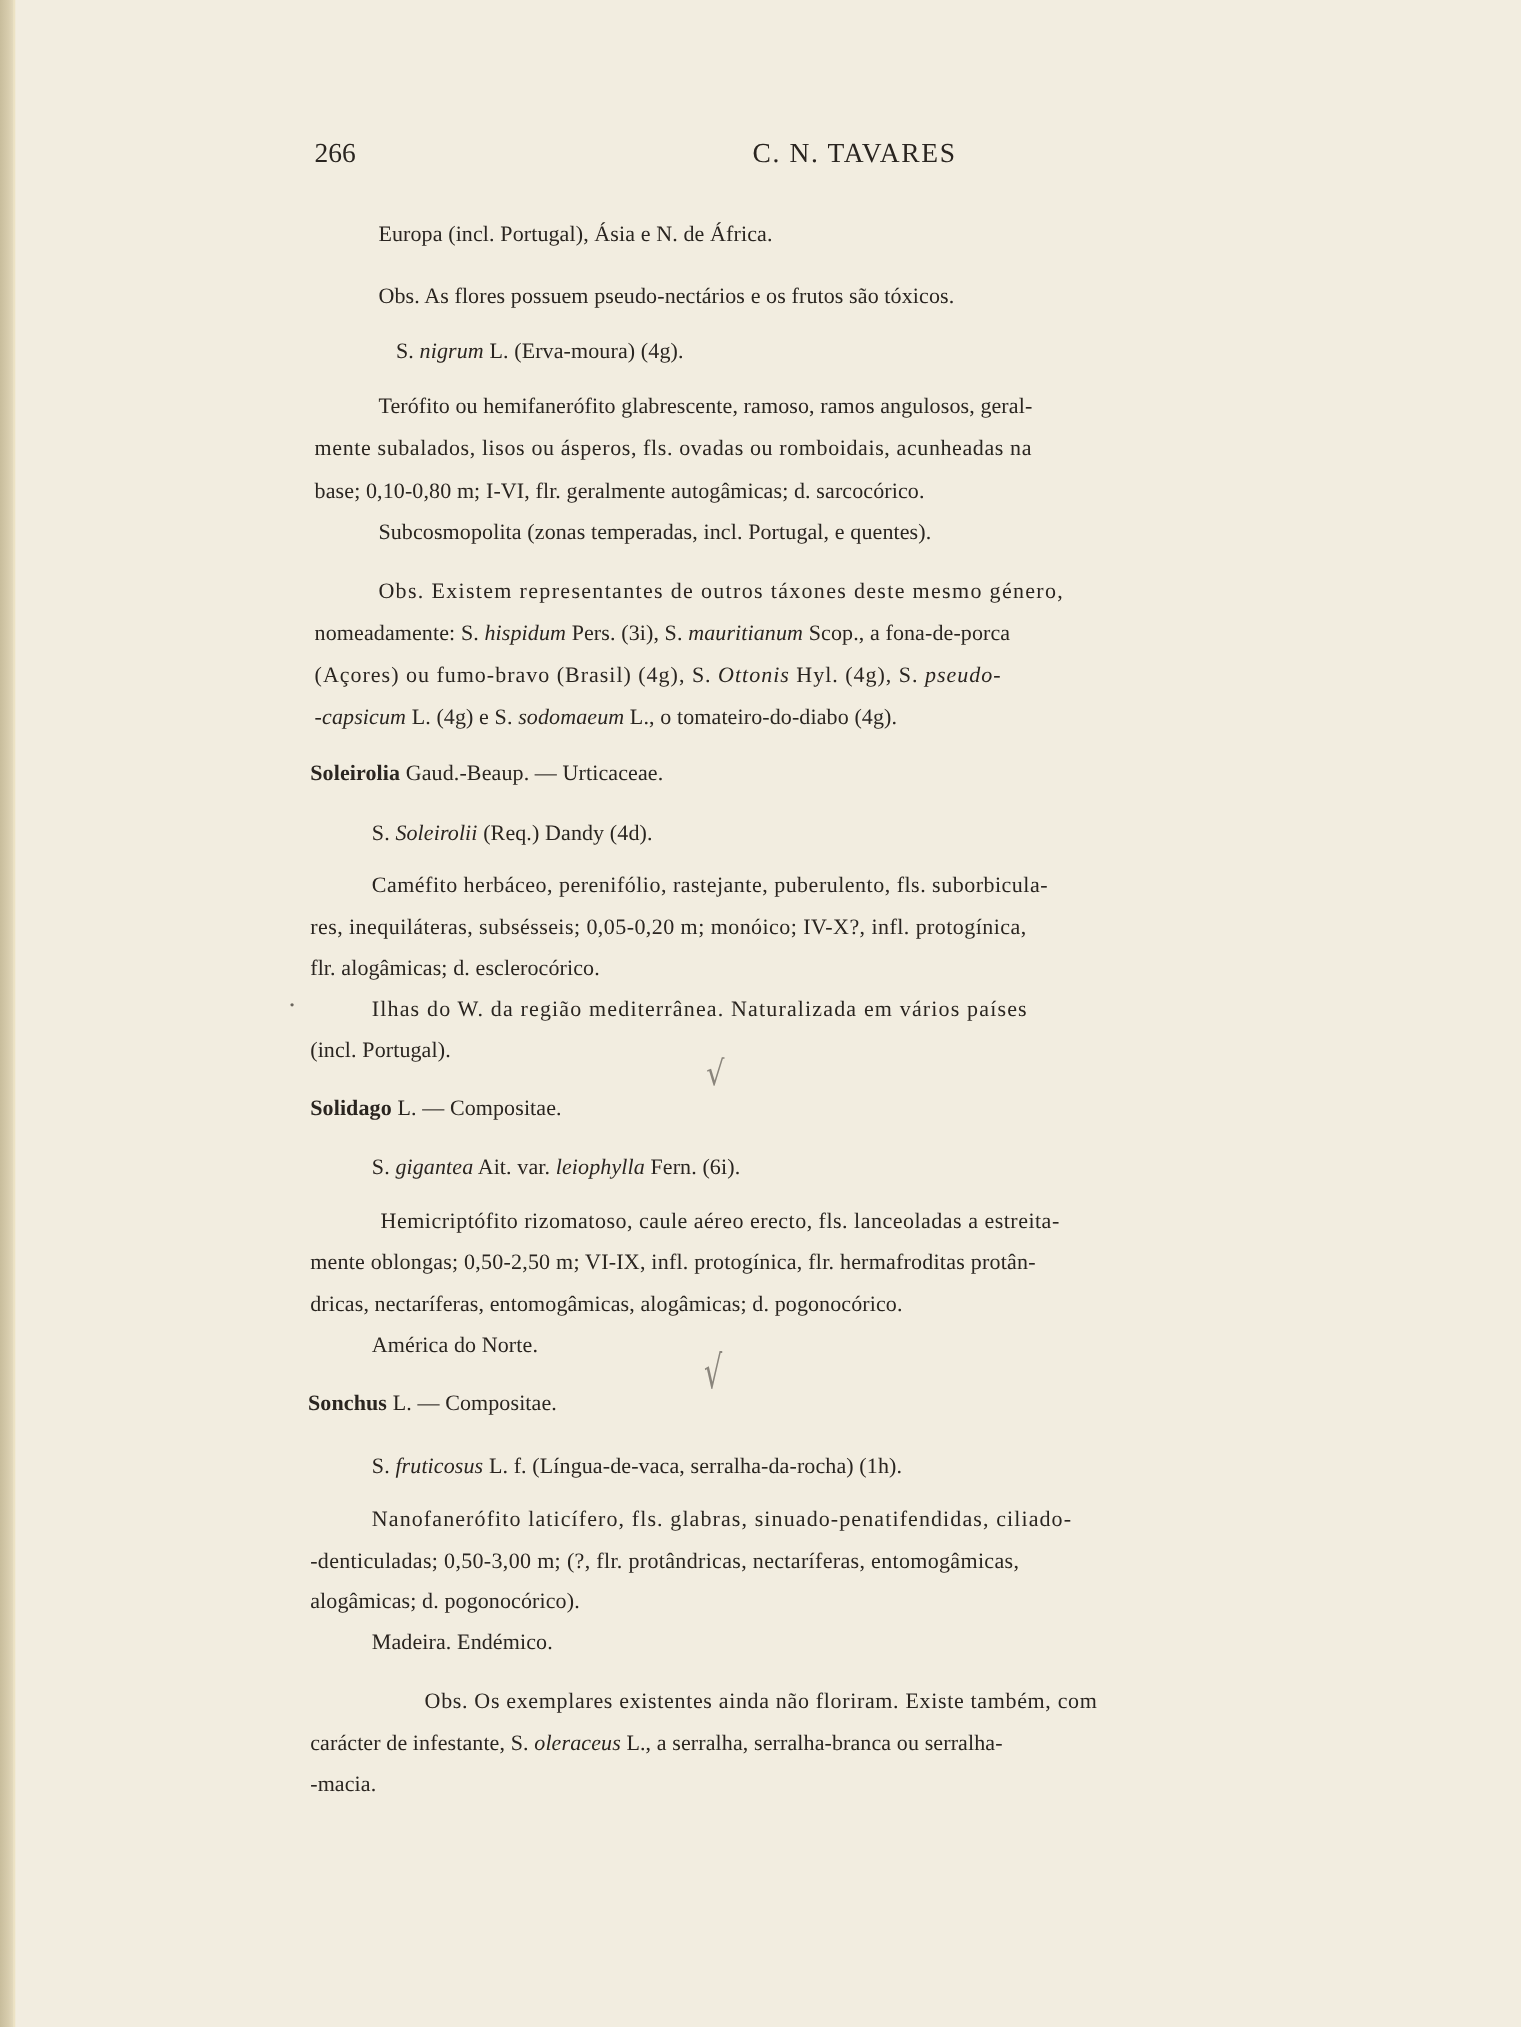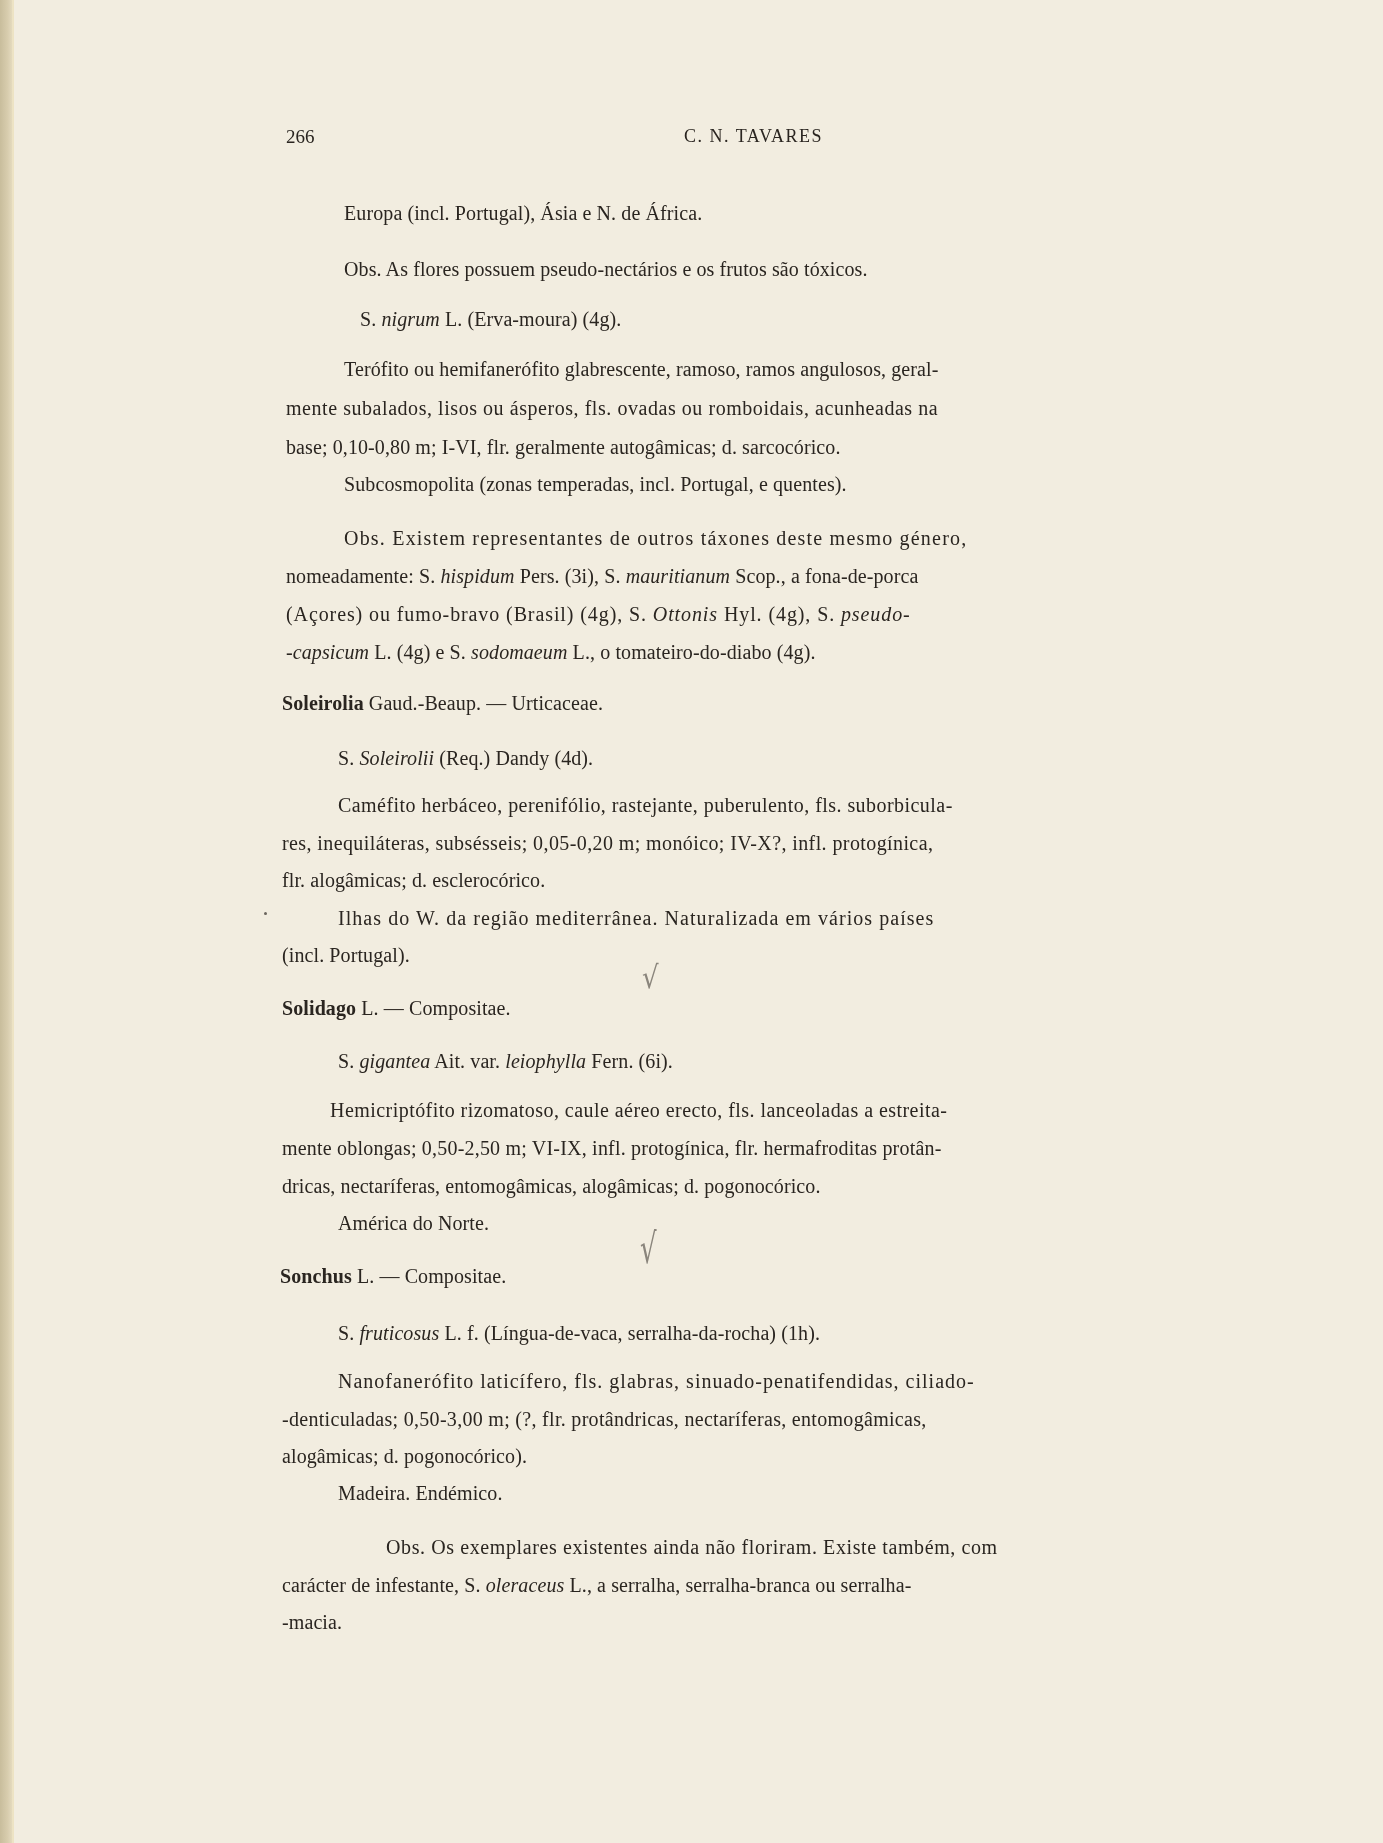--- a/index.html
+++ b/index.html
@@ -20,22 +20,22 @@
   }
   .page {
     position: absolute; left: 14px; top: 0; right: 0; bottom: 0;
     background: #f2ede0;
   }
   .line { position: absolute; white-space: nowrap; font-size: 20px; line-height: 30px; letter-spacing: 0.1px; }
   .just { display: flex; justify-content: space-between; white-space: nowrap; }
   .just span { white-space: pre; }
   i { font-style: italic; }
   b { font-weight: bold; }
-  .header-num { position: absolute; left: 286px; top: 126px; font-size: 19px; }
-  .header-title { position: absolute; left: 684px; top: 126px; font-size: 18px; letter-spacing: 1.5px; }
+  .header-num { position: absolute; left: 286px; top: 126px; font-size: 25px; }
+  .header-title { position: absolute; left: 684px; top: 126px; font-size: 25px; letter-spacing: 1.5px; }
   .check { position: absolute; color: #8a857c; font-size: 26px; font-family: "DejaVu Sans", sans-serif; }
   .dot { position: absolute; width: 3px; height: 3px; background: #6a655d; border-radius: 50%; }
 </style>
 </head>
 <body>
 
 <div class="spine">
     <div class="spine-line"></div>
   </div>
 <div class="page"></div>
@@ -64,21 +64,21 @@
 <div class="line" style="left:338px; top:790px; letter-spacing:0.45px;">Caméfito herbáceo, perenifólio, rastejante, puberulento, fls. suborbicula-</div>
 <div class="line" style="left:282px; top:828px; letter-spacing:0.4px;">res, inequiláteras, subsésseis; 0,05-0,20 m; monóico; IV-X?, infl. protogínica,</div>
 <div class="line" style="left:282px; top:865px;">flr. alogâmicas; d. esclerocórico.</div>
 <div class="dot" style="left:264px; top:912px;"></div>
 <div class="line" style="left:338px; top:903px; letter-spacing:1.05px;">Ilhas do W. da região mediterrânea. Naturalizada em vários países</div>
 <div class="line" style="left:282px; top:940px;">(incl. Portugal).</div>
 
 <div class="line" style="left:282px; top:993px;"><b>Solidago</b><span> L. — Compositae.</span></div>
 <div class="check" style="left:642px; top:962px; transform:scaleY(1.2);">√</div>
 <div class="line" style="left:338px; top:1046px;"><span>S. </span><i>gigantea</i><span> Ait. var. </span><i>leiophylla</i><span> Fern. (6i).</span></div>
-<div class="line" style="left:330px; top:1095px; letter-spacing:0.45px;text-align:right;">Hemicriptófito rizomatoso, caule aéreo erecto, fls. lanceoladas a estreita-</div>
+<div class="line" style="left:346px; top:1095px; letter-spacing:0.45px;text-align:right;">Hemicriptófito rizomatoso, caule aéreo erecto, fls. lanceoladas a estreita-</div>
 <div class="line" style="left:282px; top:1133px; letter-spacing:0.2px;">mente oblongas; 0,50-2,50 m; VI-IX, infl. protogínica, flr. hermafroditas protân-</div>
 <div class="line" style="left:282px; top:1171px;">dricas, nectaríferas, entomogâmicas, alogâmicas; d. pogonocórico.</div>
 <div class="line" style="left:338px; top:1208px;">América do Norte.</div>
 
 <div class="line" style="left:280px; top:1261px;"><b>Sonchus</b><span> L. — Compositae.</span></div>
 <div class="check" style="left:640px; top:1234px; transform:scaleY(1.6);">√</div>
 <div class="line" style="left:338px; top:1318px;"><span>S. </span><i>fruticosus</i><span> L. f. (Língua-de-vaca, serralha-da-rocha) (1h).</span></div>
 <div class="line" style="left:338px; top:1366px; letter-spacing:1.0px;">Nanofanerófito laticífero, fls. glabras, sinuado-penatifendidas, ciliado-</div>
 <div class="line" style="left:282px; top:1404px; letter-spacing:0.3px;">-denticuladas; 0,50-3,00 m; (?, flr. protândricas, nectaríferas, entomogâmicas,</div>
 <div class="line" style="left:282px; top:1441px;">alogâmicas; d. pogonocórico).</div>

